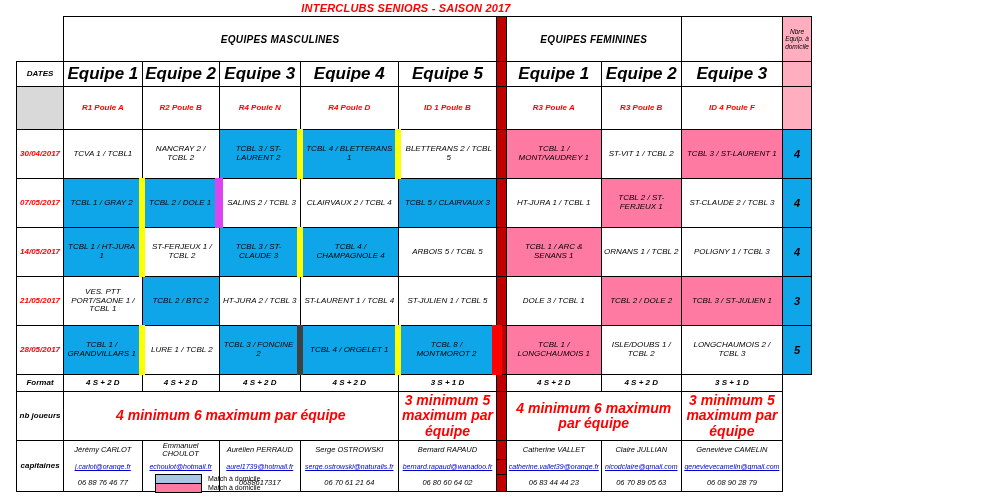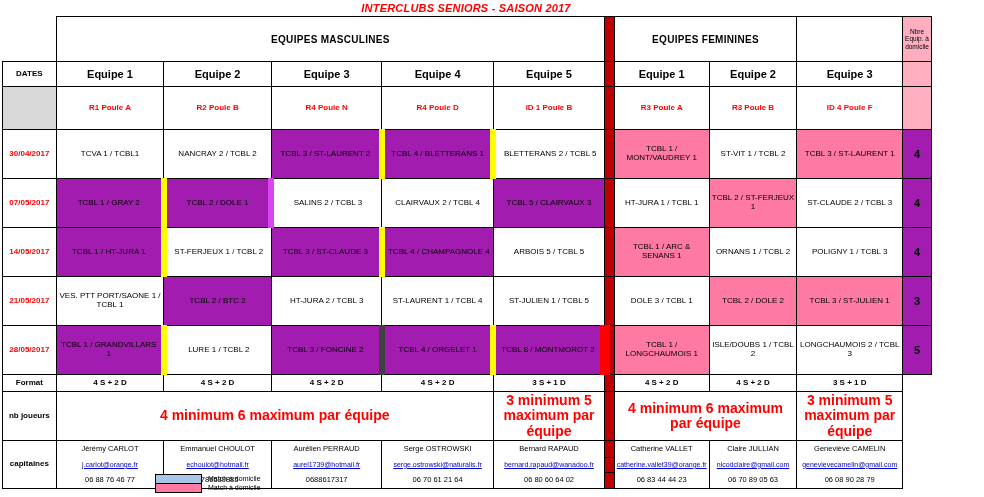--- a/index.html
+++ b/index.html
@@ -4,51 +4,52 @@
 <style>
   html,body{margin:0;padding:0;}
   body{
     width:984px;height:497px;
     background:#ffffff;
     font-family:"Liberation Sans", sans-serif;
     font-size:8px;
     color:#000;
     overflow:hidden;
   }
-  .sheet{position:relative;width:932px;height:497px;}
+  .sheet{position:relative;width:812px;height:497px;}
   .title{
     text-align:center;
     color:#ff0000;
     font-weight:bold;
     font-style:italic;
     font-size:11px;
     padding-top:2px;
     letter-spacing:.2px;
   }
   table{
     border-collapse:collapse;
     table-layout:fixed;
-    margin-left:2px;
+    margin-left:16px;
     margin-top:2px;
+    font-style:italic;
   }
   td{
     border:1px solid #000;
     text-align:center;
     vertical-align:middle;
     padding:1px 2px;
     overflow:hidden;
     line-height:1.1;
   }
   .noborder{border:none;}
   .nob-t{border-top:none;}
   .hdr-sec{font-weight:bold;font-size:10px;letter-spacing:.3px;}
-  .hdr-eq{font-weight:bold;font-size:11px;}
+  .hdr-eq{font-weight:bold;font-size:17px;}
   .poule{font-weight:bold;color:#ff0000;font-size:8px;}
   .dates{font-weight:bold;color:#ff0000;font-size:8px;}
-  .blue{background:#a21caf;}
+  .blue{background:#0ea5e9;}
   .pink{background:#ff7aa2;}
   .pinklight{background:#ffaec0;}
   .grey{background:#d9d9d9;}
   .sep{background:#c00000;border-left:none;border-right:none;}
   .lbl{font-weight:bold;font-size:8px;}
   .fmt{font-weight:bold;font-size:8px;}
   .nbj{color:#ff0000;font-weight:bold;font-size:14px;}
   .cap{font-size:7.5px;}
   .mail{font-size:7px;color:#0000cc;text-decoration:underline;}
   .nbre{font-size:6.5px;line-height:1.15;}
@@ -129,21 +130,21 @@
       <td class="sep"></td>
       <td class="pink">TCBL 1 / MONT/VAUDREY 1</td>
       <td>ST-VIT 1 / TCBL 2</td>
       <td class="pink">TCBL 3 / ST-LAURENT 1</td>
       <td class="blue cnt">4</td>
     </tr>
 
     <tr>
       <td class="dates" style="height:46px">07/05/2017</td>
       <td class="blue" style="border-right:6px solid #ffff00">TCBL 1 / GRAY 2</td>
-      <td class="blue" style="border-right:6px solid #d946ef">TCBL 2 / DOLE 1</td>
+      <td class="blue" style="border-right:8px solid #d946ef">TCBL 2 / DOLE 1</td>
       <td>SALINS 2 / TCBL 3</td>
       <td>CLAIRVAUX 2 / TCBL 4</td>
       <td class="blue">TCBL 5 / CLAIRVAUX 3</td>
       <td class="sep"></td>
       <td>HT-JURA 1 / TCBL 1</td>
       <td class="pink">TCBL 2 / ST-FERJEUX 1</td>
       <td>ST-CLAUDE 2 / TCBL 3</td>
       <td class="blue cnt">4</td>
     </tr>
 

